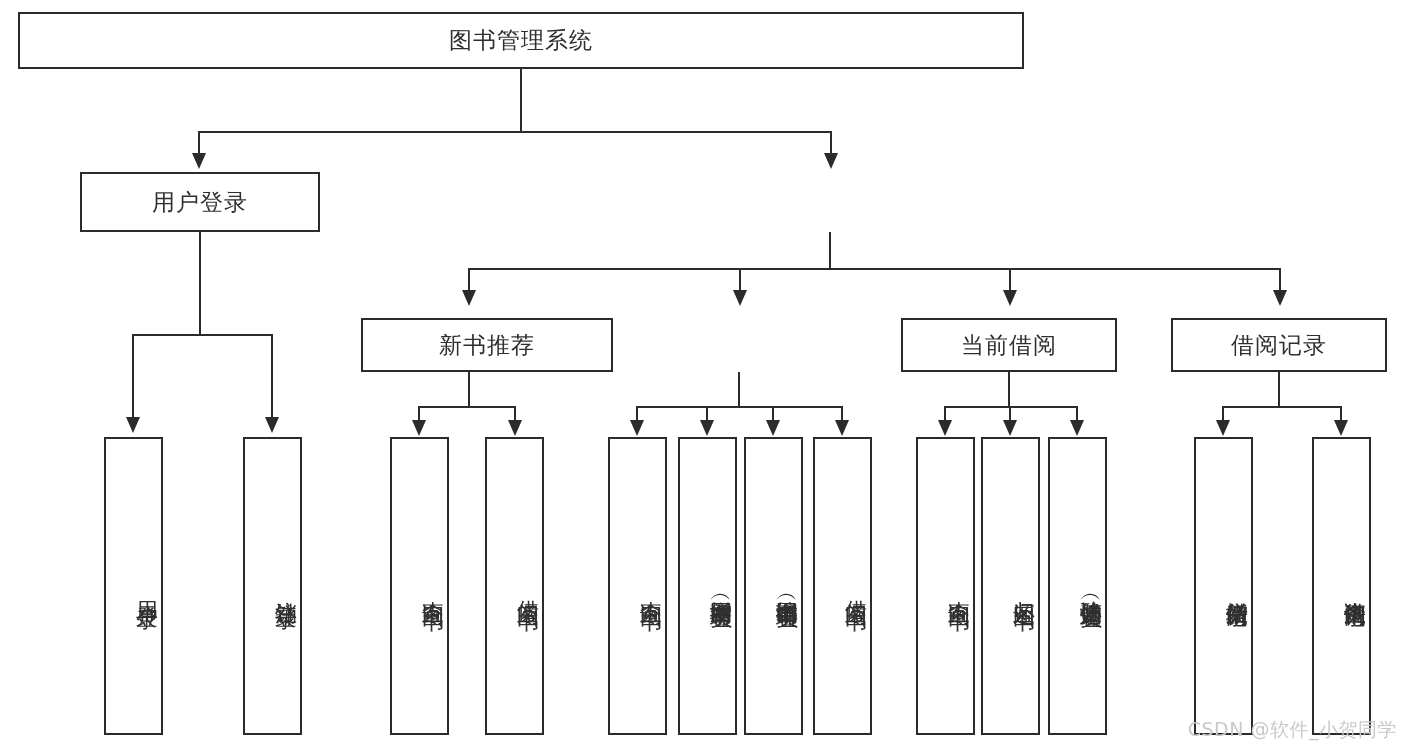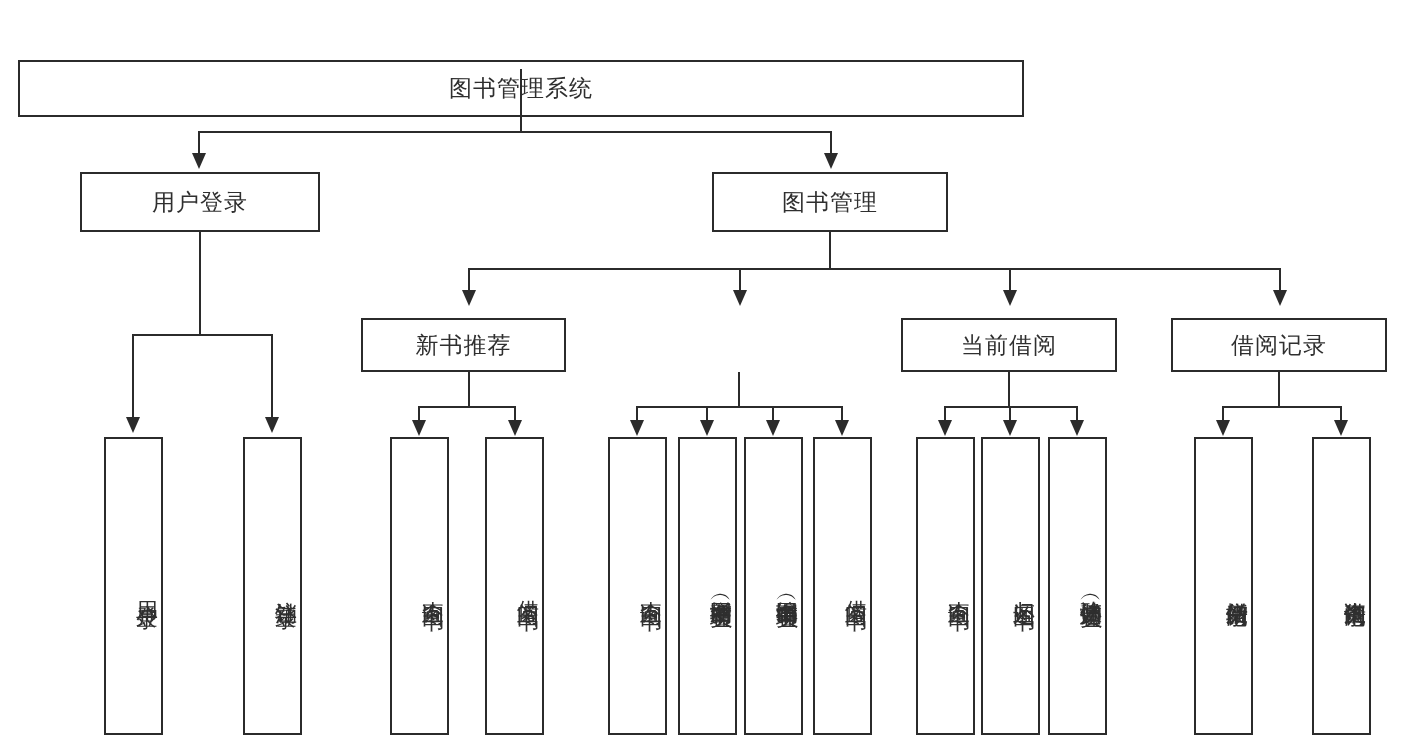--- a/index.html
+++ b/index.html
@@ -81,41 +81,38 @@
     color: #c9c9c9;
     white-space: nowrap;
     letter-spacing: 0.5px;
   }
 </style>
 </head>
 <body>
 
 <div id="canvas">
 
-  <div class="node horiz" style="left:18px; top:12px; width:1006px; height:57px;margin-top:48px;">
+  <div class="node horiz" style="left:18px; top:12px; width:1006px; height:57px;">
     <span>图书管理系统</span>
   </div>
 
   <div class="vline" style="left:520px; top:69px; height:63px;"></div>
 
   <div class="hline" style="left:198px; top:131px; width:634px;"></div>
 
   <div class="vline" style="left:198px; top:131px; height:24px;"></div>
   <div class="arrow" style="left:192px; top:153px;"></div>
 
   <div class="vline" style="left:830px; top:131px; height:24px;"></div>
   <div class="arrow" style="left:824px; top:153px;"></div>
 
   <div class="node horiz" style="left:80px; top:172px; width:240px; height:60px;">
     <span>用户登录</span>
   </div>
 
-  <div class="node horiz" style="left:712px; top:172px; width:236px; height:60px;">
-    <span>图书管理</span>
-  </div>
 
   <div class="vline" style="left:199px; top:232px; height:104px;"></div>
   <div class="hline" style="left:132px; top:334px; width:140px;"></div>
   <div class="vline" style="left:132px; top:334px; height:85px;"></div>
   <div class="arrow" style="left:126px; top:417px;"></div>
   <div class="vline" style="left:271px; top:334px; height:85px;"></div>
   <div class="arrow" style="left:265px; top:417px;"></div>
 
   <div class="vline" style="left:829px; top:232px; height:38px;"></div>
   <div class="hline" style="left:468px; top:268px; width:812px;"></div>
@@ -125,21 +122,21 @@
 
   <div class="vline" style="left:739px; top:268px; height:24px;"></div>
   <div class="arrow" style="left:733px; top:290px;"></div>
 
   <div class="vline" style="left:1009px; top:268px; height:24px;"></div>
   <div class="arrow" style="left:1003px; top:290px;"></div>
 
   <div class="vline" style="left:1279px; top:268px; height:24px;"></div>
   <div class="arrow" style="left:1273px; top:290px;"></div>
 
-  <div class="node horiz" style="left:361px; top:318px; width:205px; height:54px;">
+  <div class="node horiz" style="left:361px; top:318px; width:252px; height:54px;">
     <span>新书推荐</span>
   </div>
 
 
   <div class="node horiz" style="left:1171px; top:318px; width:216px; height:54px;">
     <span>借阅记录</span>
   </div>
 
   <div class="node horiz" style="left:901px; top:318px; width:216px; height:54px;">
     <span>当前借阅</span>
@@ -224,14 +221,15 @@
   </div>
 
   <div class="node vert tall-text" style="left:1194px; top:437px; width:59px; height:298px;">
     <span class="vlabel">新增借阅记录</span>
   </div>
 
   <div class="node vert tall-text" style="left:1312px; top:437px; width:59px; height:298px;">
     <span class="vlabel">查询借阅记录</span>
   </div>
 
+  <div id="watermark">CSDN @软件_小贺同学</div>
 
 </div>
 
 </body></html>

